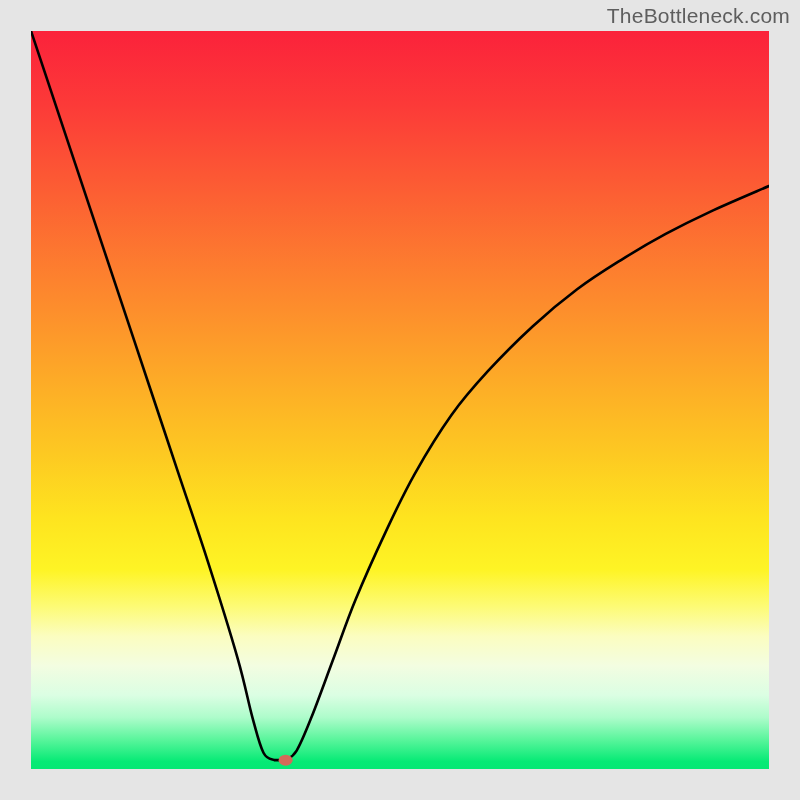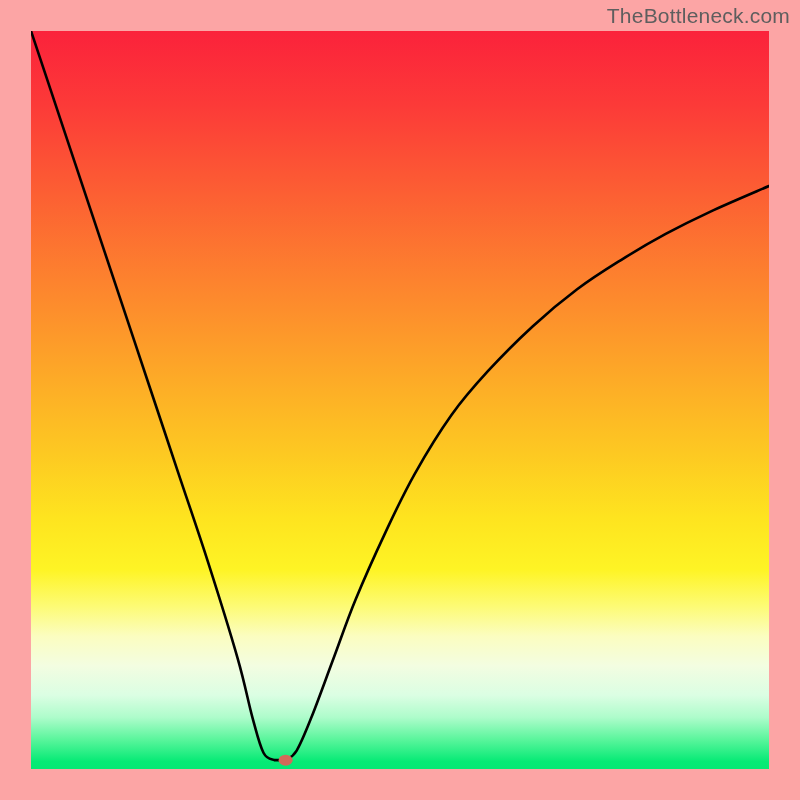--- a/index.html
+++ b/index.html
@@ -8,21 +8,21 @@
     width: 800px;
     height: 800px;
     background: #000;
     font-family: Arial, Helvetica, sans-serif;
     overflow: hidden;
   }
   .frame {
     position: relative;
     width: 800px;
     height: 800px;
-    background: #fca5a5;
+    background: #e5e5e5;
   }
   .plot-area {
     position: absolute;
     left: 31px;
     top: 31px;
     width: 738px;
     height: 738px;
     
     background: linear-gradient(
       to bottom,

